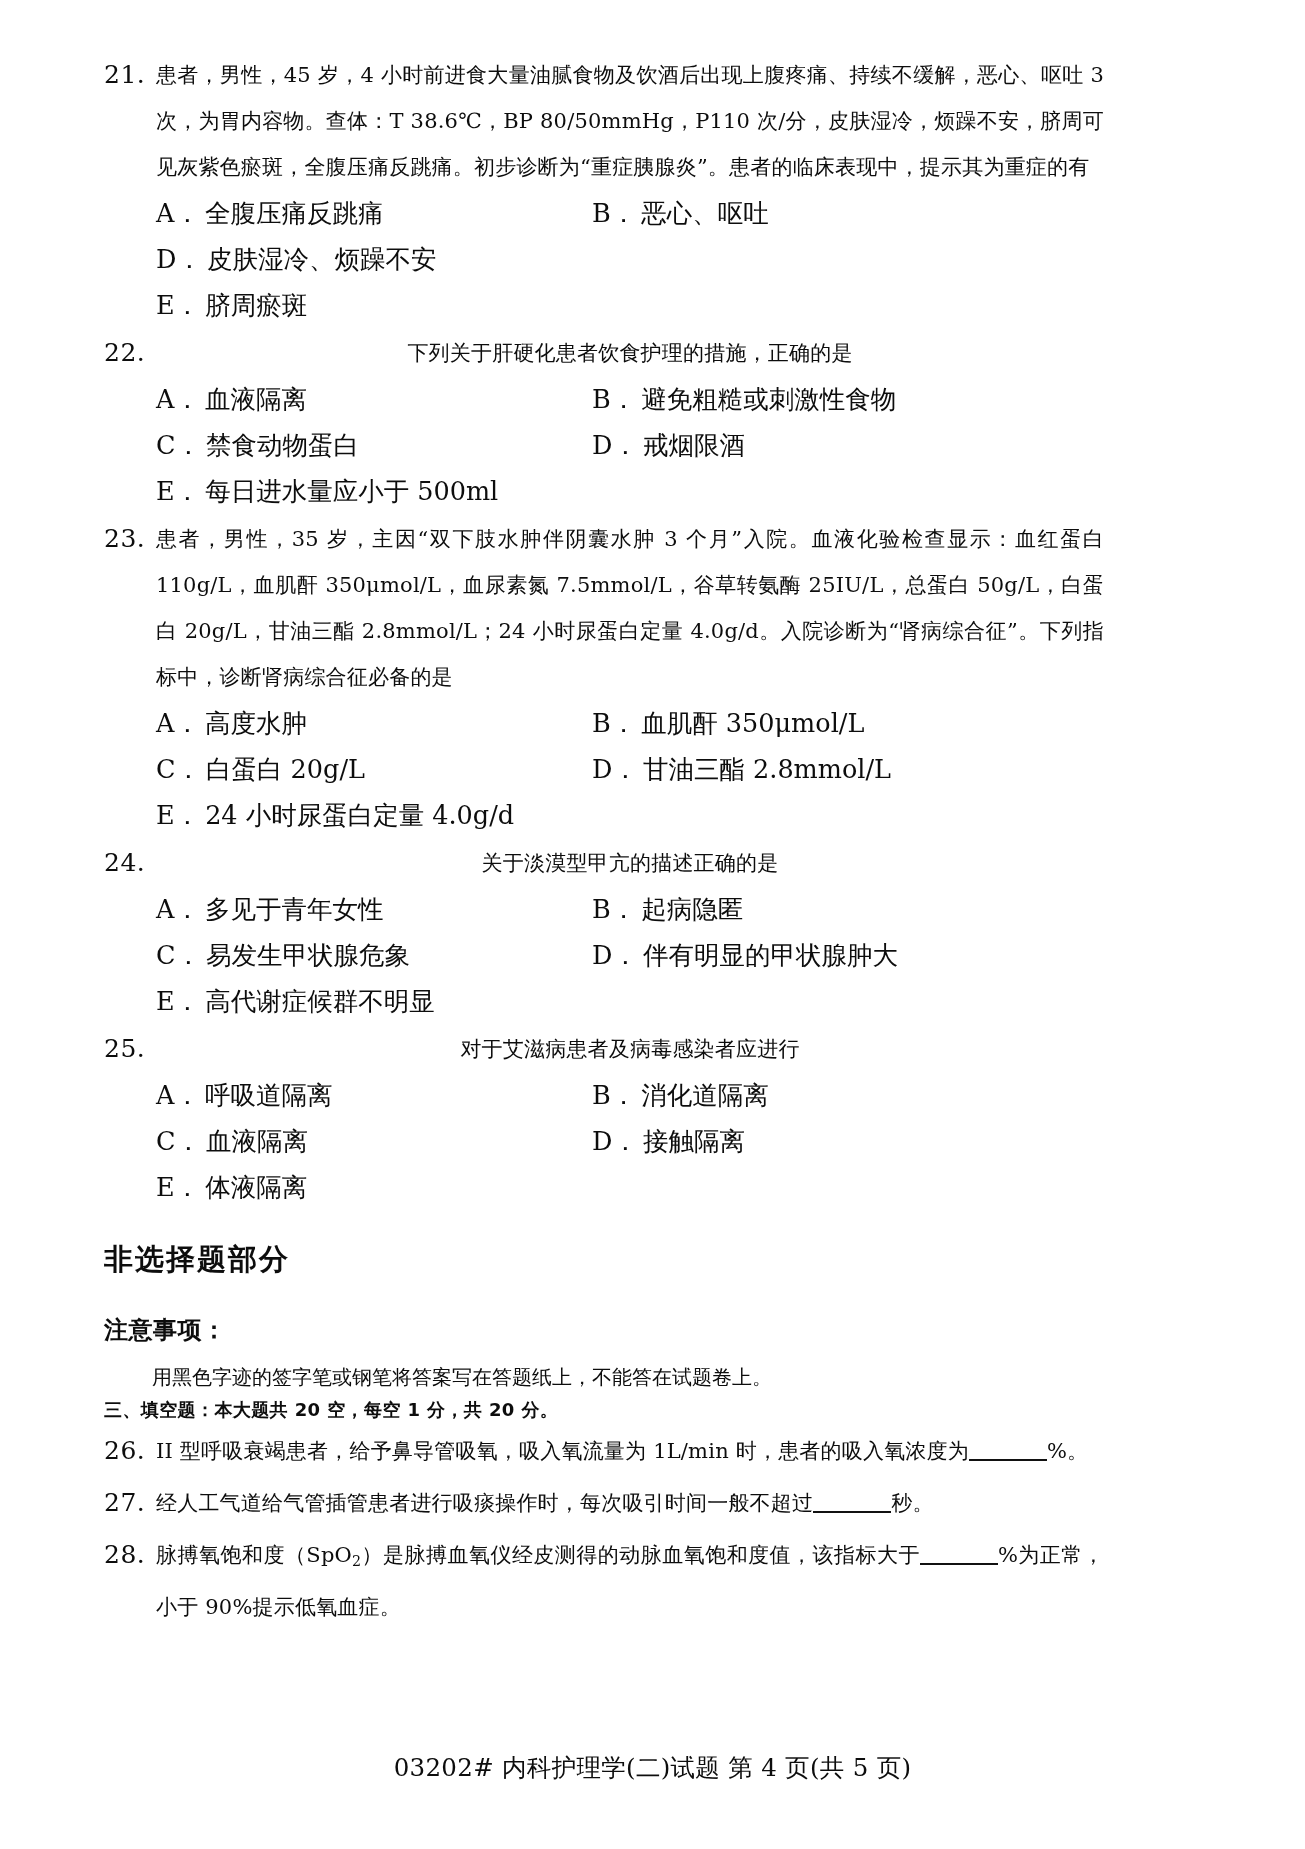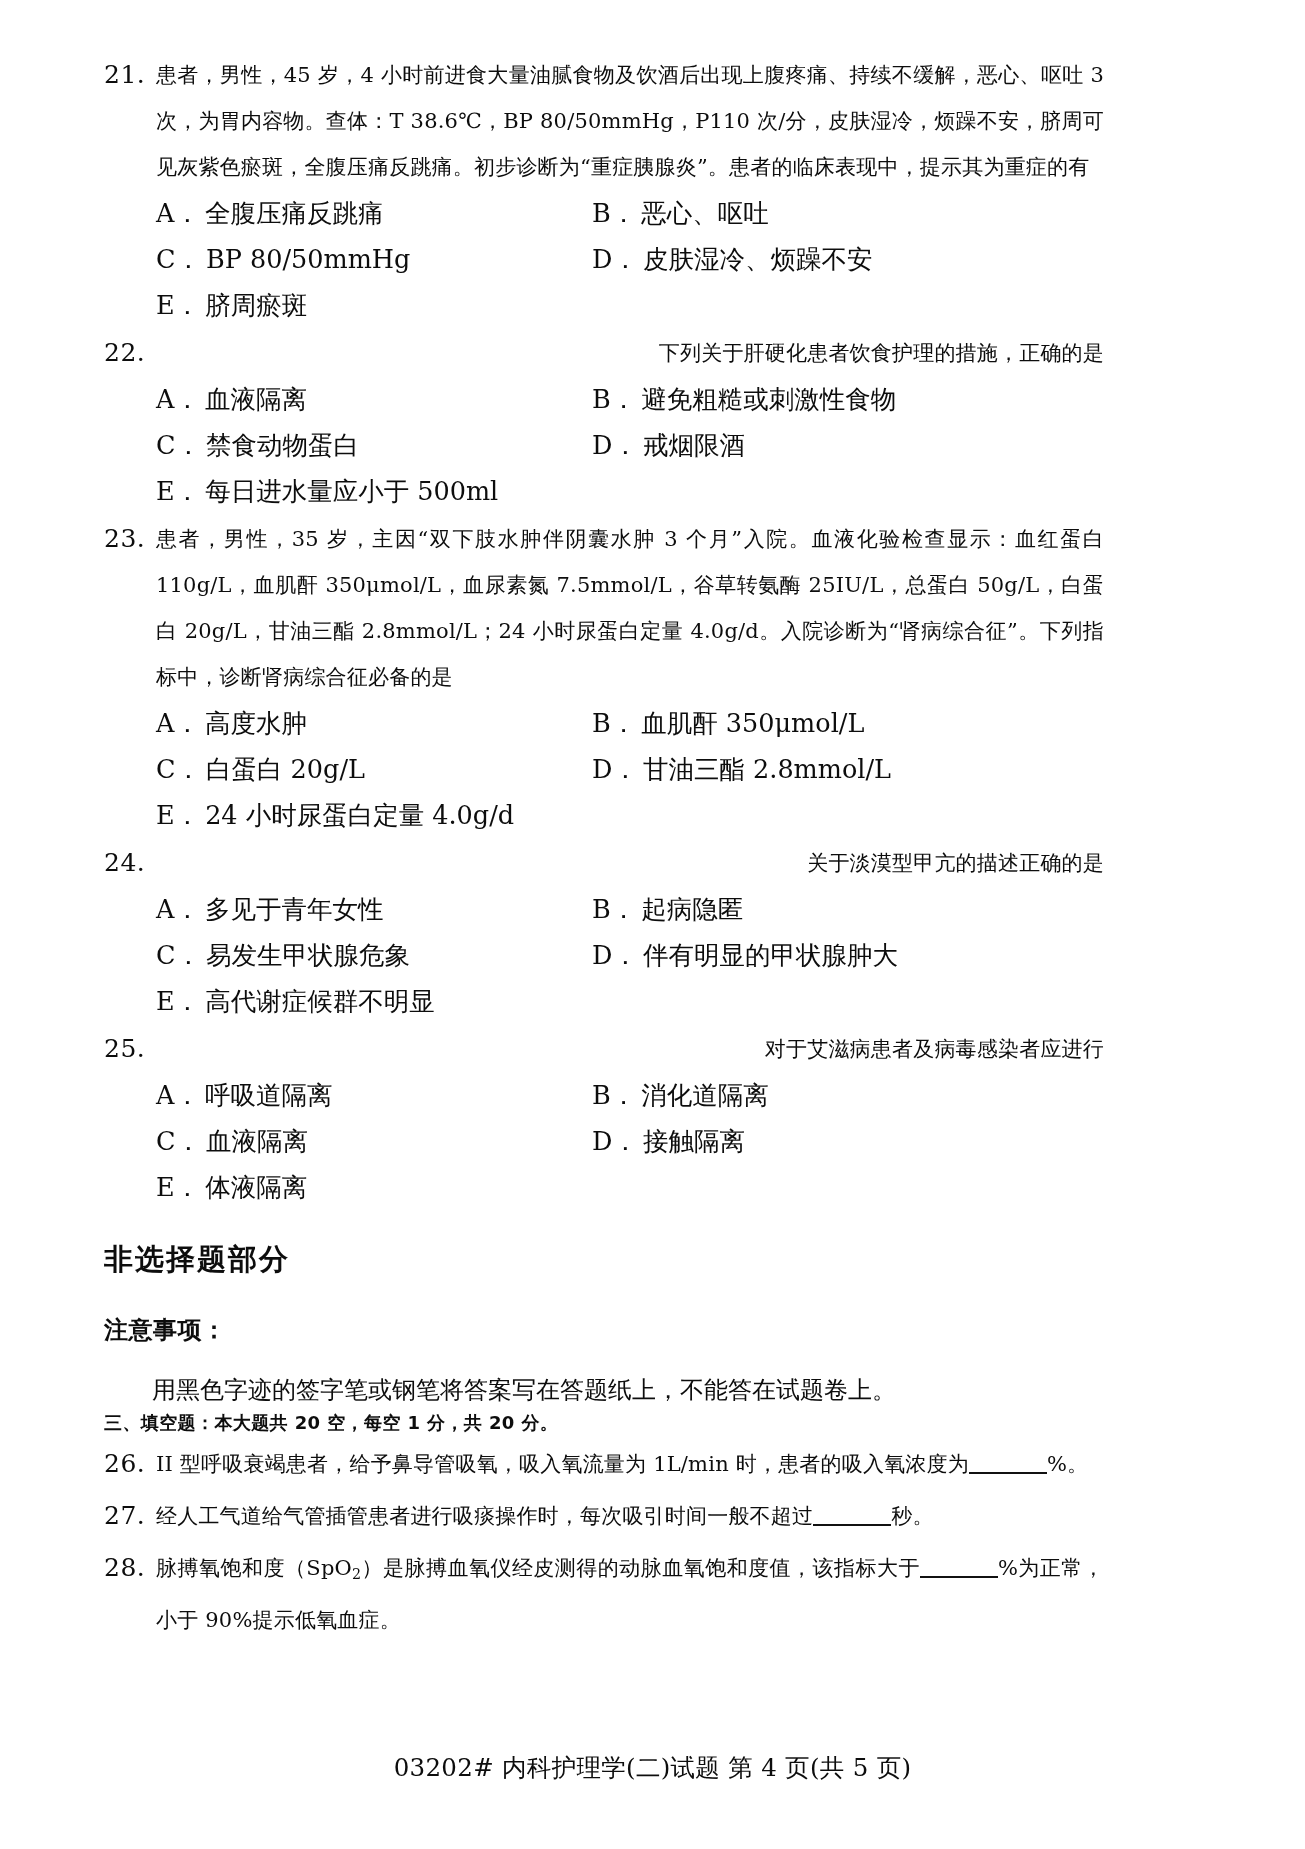--- a/index.html
+++ b/index.html
@@ -48,21 +48,21 @@
     font-family: "DejaVu Serif", "Liberation Serif", serif;
   }
   .q-text {
     flex: 1 1 auto;
     font-size: 21px;
     line-height: 46px;
     text-align: justify;
     text-justify: inter-character;
     letter-spacing: 0.2px;
   }
-  .q-text.narrow { text-align: right; }
+  .q-text.narrow { text-align: center; }
 
   
   .options {
     margin-left: 52px;
     margin-top: 0;
   }
   .opt-row {
     display: flex;
     line-height: 46px;
   }
@@ -87,23 +87,23 @@
   }
 
   .notice-label {
     margin-top: 34px;
     font-size: 24px;
     font-weight: bold;
     font-family: "DejaVu Sans", "Liberation Sans", sans-serif;
     letter-spacing: 0.5px;
   }
   .notice-text {
-    margin-top: 23px;
+    margin-top: 10px;
     margin-left: 48px;
-    font-size: 24px;
+    font-size: 20px;
     line-height: 42px;
   }
 
   .part-heading {
     font-size: 18px;
     font-weight: bold;
     font-family: "DejaVu Sans", "Liberation Sans", sans-serif;
     letter-spacing: 0.4px;
   }
 
@@ -144,23 +144,20 @@
       <div class="options">
         <div class="opt-row">
           <div class="opt opt-a">
             <span class="lbl">A．</span><span>全腹压痛反跳痛</span>
           </div>
           <div class="opt opt-b">
             <span class="lbl">B．</span><span>恶心、呕吐</span>
           </div>
         </div>
         <div class="opt-row">
-          <div class="opt opt-a">
-            <span class="lbl">C．</span><span>BP 80/50mmHg</span>
-          </div>
           <div class="opt opt-b">
             <span class="lbl">D．</span><span>皮肤湿冷、烦躁不安</span>
           </div>
         </div>
         <div class="opt-row">
           <div class="opt opt-full">
             <span class="lbl">E．</span><span>脐周瘀斑</span>
           </div>
         </div>
       </div>

